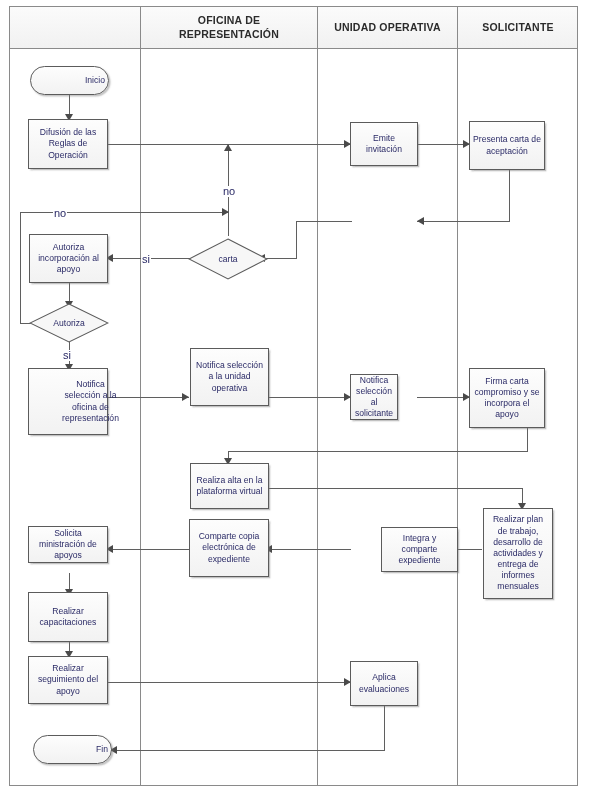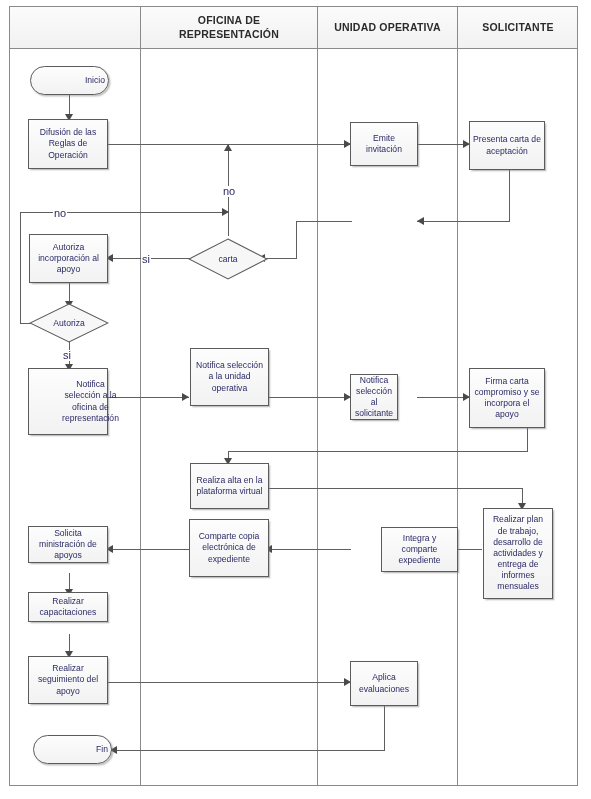--- a/index.html
+++ b/index.html
@@ -236,21 +236,21 @@
   </div>
 
   <div class="node" style="left:189px;top:519px;width:80px;height:58px;">
     <span>Comparte copia electrónica de expediente</span>
   </div>
 
   <div class="node" style="left:28px;top:526px;width:80px;height:37px;">
     <span>Solicita ministración de apoyos</span>
   </div>
 
-  <div class="node" style="left:28px;top:592px;width:80px;height:30px;justify-content:center;">
+  <div class="node" style="left:28px;top:592px;width:80px;height:50px;justify-content:center;">
     <span>Realizar capacitaciones</span>
   </div>
 
   <div class="node" style="left:28px;top:656px;width:80px;height:48px;">
     <span>Realizar seguimiento del apoyo</span>
   </div>
 
   <div class="node" style="left:350px;top:661px;width:68px;height:45px;">
     <span>Aplica evaluaciones</span>
   </div>

